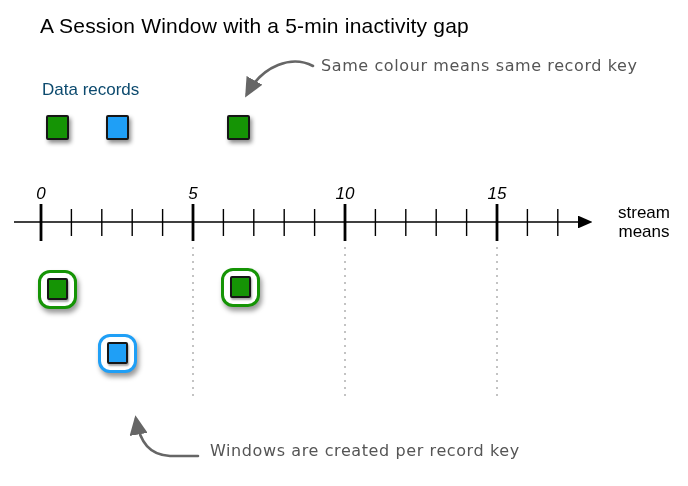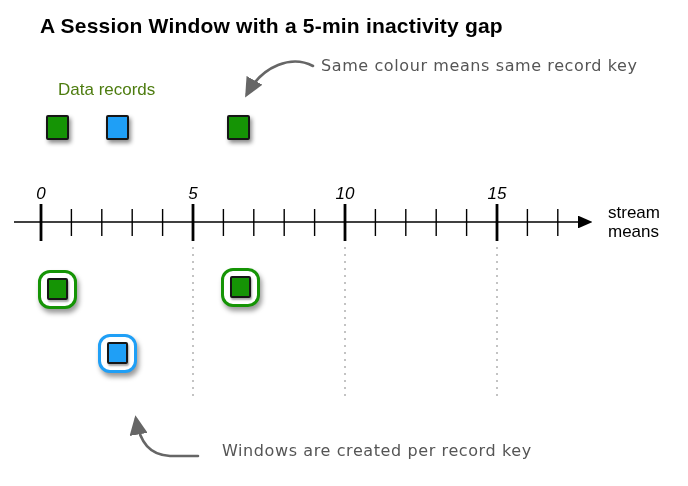--- a/index.html
+++ b/index.html
@@ -2,37 +2,37 @@
 <html><head>
 <meta charset="utf-8">
 <style>
   html,body{margin:0;padding:0;background:#fff;}
   .canvas{
     position:relative;width:688px;height:486px;background:#ffffff;
     font-family:"Liberation Sans",sans-serif;overflow:hidden;
   }
   .title{
     position:absolute;left:40px;top:14px;margin:0;
-    font-size:21px;font-weight:bold;color:#000;letter-spacing:0.2px;
+    font-size:21px;font-weight:normal;color:#000;letter-spacing:0.2px;
     white-space:nowrap;
   }
   .records-label{
-    position:absolute;left:58px;top:80px;
-    font-size:17px;color:#4d7c0f;white-space:nowrap;
+    position:absolute;left:42px;top:80px;
+    font-size:17px;color:#0c4a6e;white-space:nowrap;
   }
   .annot{
     position:absolute;
     font-family:"DejaVu Sans",sans-serif;
     color:#555;font-size:16px;letter-spacing:0.6px;white-space:nowrap;
   }
   .annot-top{left:321px;top:56px;}
-  .annot-bottom{left:210px;top:441px;margin-left:12px;}
+  .annot-bottom{left:210px;top:441px;}
   .stream-label{
     position:absolute;left:608px;top:203px;width:72px;
-    font-size:17px;line-height:19px;color:#000;
+    text-align:center;font-size:17px;line-height:19px;color:#000;
   }
   .svg-layer{position:absolute;left:0;top:0;width:688px;height:486px;}
   .tick-label{
     font-family:"Liberation Sans",sans-serif;font-style:italic;
     font-size:17px;fill:#000;
   }
   .sq{
     position:absolute;width:19px;height:21px;
     border:2px solid #161616;border-radius:2px;
     box-shadow:2px 3px 4px rgba(0,0,0,0.45);

